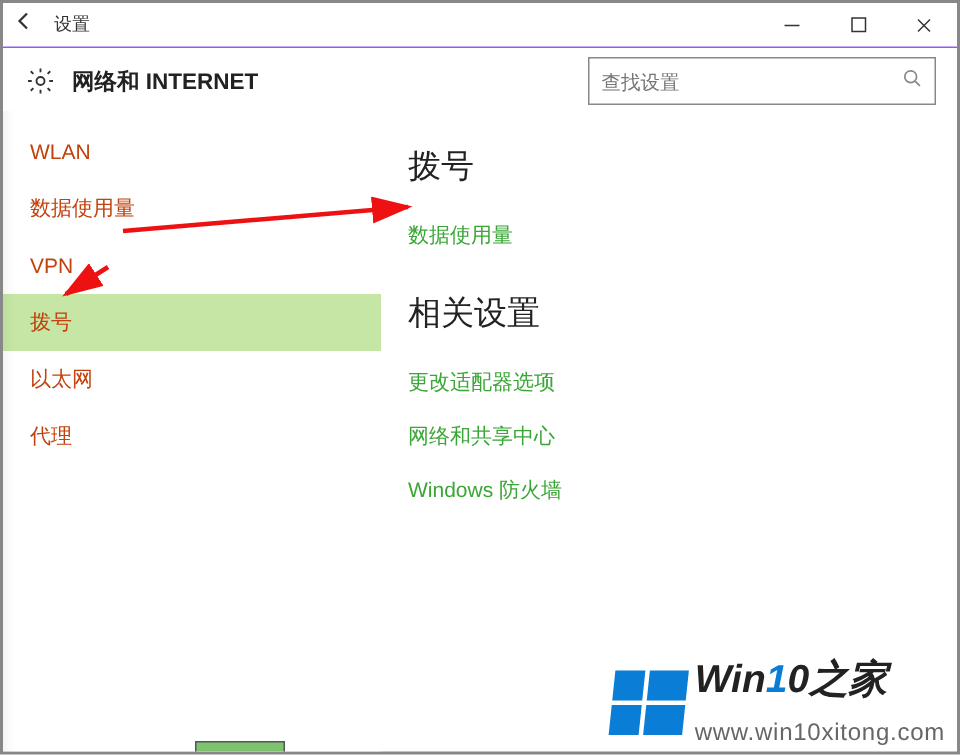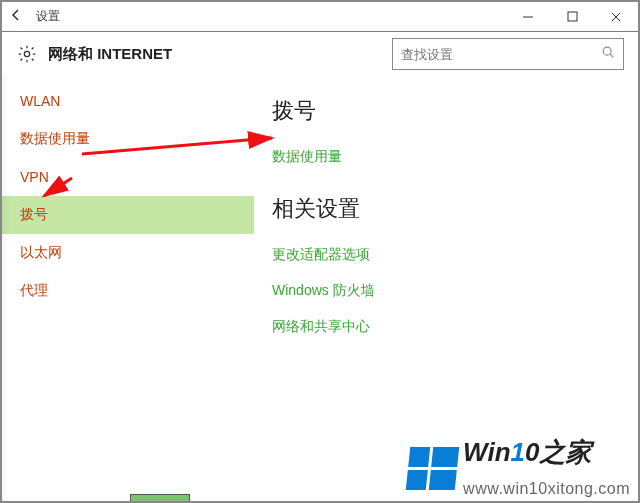--- a/index.html
+++ b/index.html
@@ -210,22 +210,22 @@
         <span>代理</span>
       </div>
   </div>
 
   <div class="main">
     <div class="section-h">拨号</div>
     <div class="link">数据使用量</div>
 
     <div class="section-h second">相关设置</div>
     <div class="link">更改适配器选项</div>
+    <div class="link">网络和共享中心</div>
     <div class="link">Windows 防火墙</div>
-    <div class="link">网络和共享中心</div>
   </div>
 </div>
 
 <svg class="arrow" width="220" height="40">
   <defs>
       <marker id="ah1" markerWidth="10" markerHeight="10" refX="8" refY="3" orient="auto">
         <path d="M0,0 L9,3 L0,6 Z" fill="#e11"></path>
       </marker>
     </defs>
   <line x1="10" y1="30" x2="200" y2="14" stroke="#e11" stroke-width="3" marker-end="url(#ah1)"></line>

